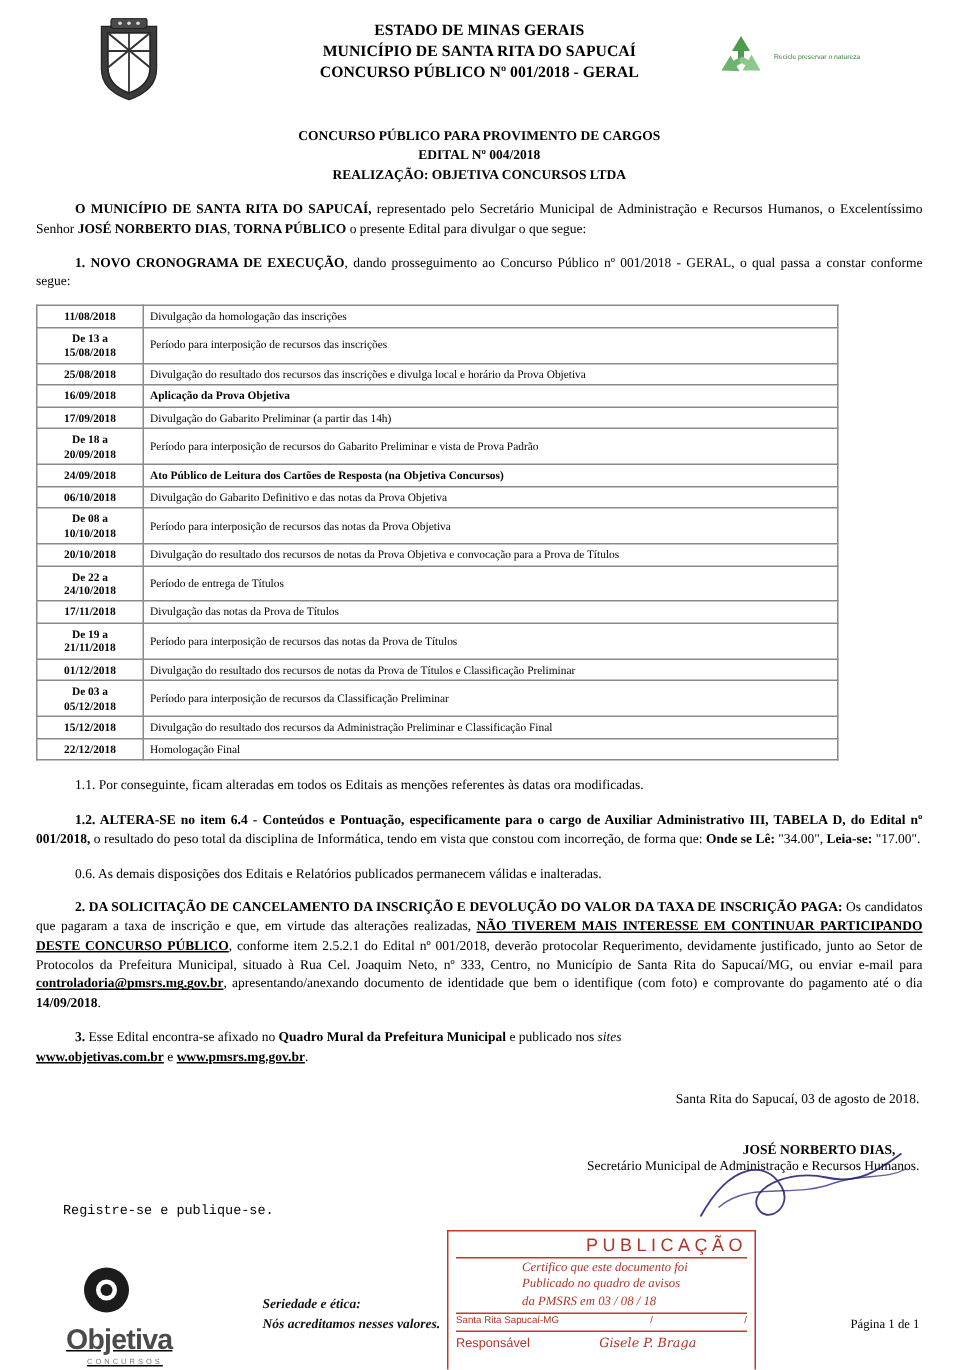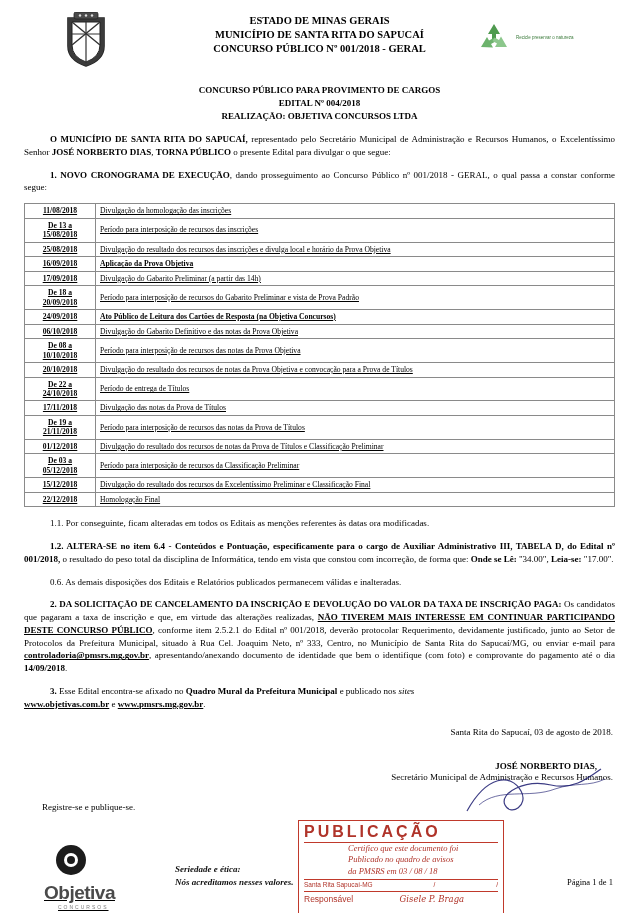--- a/index.html
+++ b/index.html
@@ -73,24 +73,23 @@
     text-align: justify;
     margin: 10px 24px 0 24px;
   }
   .para.indent { text-indent: 26px; }
   b, strong { font-weight: bold; }
   u { text-decoration: underline; }
 
   
   table.sched {
     margin: 9px 24px 0 24px;
-    width: 591px;
+    width: 535px;
     border-collapse: collapse;
     font-size: 7.6px;
-    text-decoration: underline;
   }
   table.sched td {
     border: 1px solid #8a8a8a;
     padding: 2px 4px;
     vertical-align: middle;
     line-height: 1.25;
   }
   td.dt {
     width: 62px;
     text-align: center;
@@ -117,20 +116,21 @@
   }
   .sig-role {
     text-align: right;
     font-size: 9px;
     margin: 1px 26px 0 0;
     padding-left: 44px;
   }
   .register {
     font-size: 9px;
     margin: 20px 0 4px 42px;
+    font-family: Liberation Mono, monospace;
   }
   .scribble {
     position: absolute;
     right: 30px;
     top: 757px;
     width: 150px;
     height: 60px;
     pointer-events: none;
   }
 
@@ -190,24 +190,24 @@
     top: 812px;
     width: 206px;
     height: 96px;
     border: 1.6px solid #c0392b;
     color: #b0342a;
     font-family: "Liberation Sans", sans-serif;
     box-sizing: border-box;
     padding: 2px 5px;
   }
   .stamp .st-title {
-    text-align: left;
-    font-size: 16px;
+    text-align: right;
+    font-size: 12px;
     letter-spacing: 3px;
-    font-weight: bold;
+    font-weight: normal;
     border-bottom: 1.4px solid #c0392b;
     padding-bottom: 1px;
   }
   .stamp .st-line {
     font-size: 8.5px;
     line-height: 1.35;
     font-family: "Liberation Serif", serif;
   }
   .stamp .st-small {
     font-size: 6.5px;
@@ -347,21 +347,21 @@
           <td class="dt">01/12/2018</td>
           <td class="ds">Divulgação do resultado dos recursos de notas da Prova de Títulos e Classificação Preliminar</td>
         </tr>
         <tr>
           <td class="dt">De 03 a
 05/12/2018</td>
           <td class="ds">Período para interposição de recursos da Classificação Preliminar</td>
         </tr>
         <tr>
           <td class="dt">15/12/2018</td>
-          <td class="ds">Divulgação do resultado dos recursos da Excelentíssimo Preliminar e Classificação Final</td>
+          <td class="ds">Divulgação do resultado dos recursos da Administração Preliminar e Classificação Final</td>
         </tr>
         <tr>
           <td class="dt">22/12/2018</td>
           <td class="ds">Homologação Final</td>
         </tr>
       </tbody>
   </table>
 
   <div class="para indent">1.1. Por conseguinte, ficam alteradas em todos os Editais as menções referentes às datas ora modificadas.</div>
 

